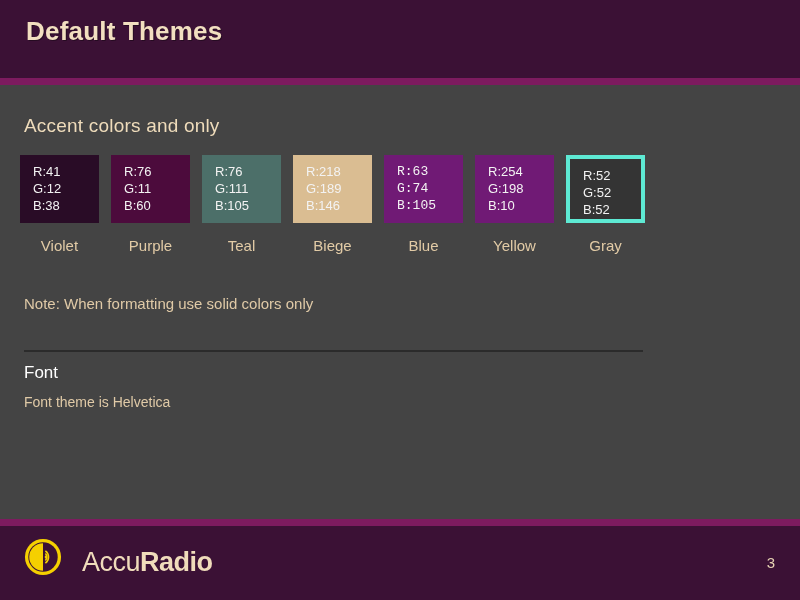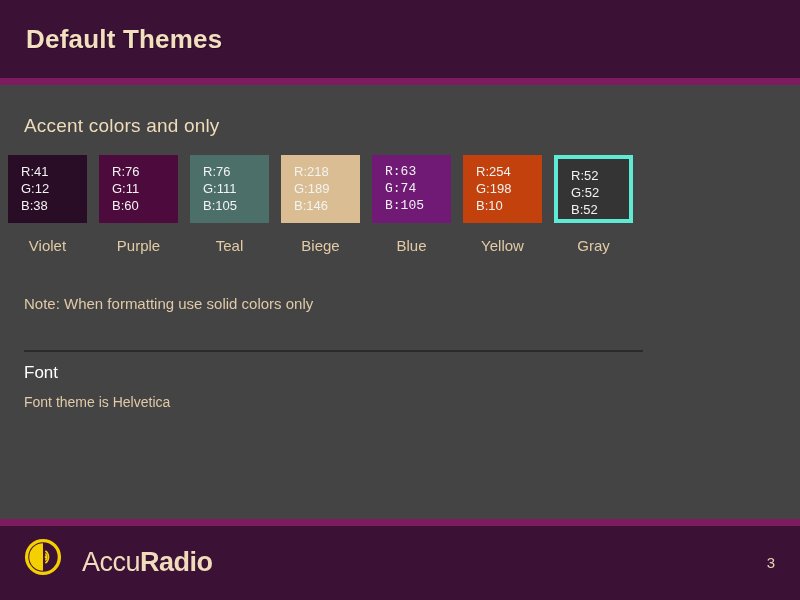--- a/index.html
+++ b/index.html
@@ -27,21 +27,21 @@
     left: 0;
     top: 0;
     width: 800px;
     height: 78px;
     background: #3b1135;
     box-sizing: border-box;
   }
   .header-title {
     position: absolute;
     left: 26px;
-    top: 24px;
+    top: 16px;
     font-size: 26px;
     font-weight: bold;
     color: #f2dfc0;
     letter-spacing: 0.2px;
     text-shadow: 1px 1px 0 rgba(0,0,0,0.35);
   }
   .header-accent {
     position: absolute;
     left: 0;
     top: 78px;
@@ -64,21 +64,21 @@
     left: 24px;
     top: 30px;
     font-size: 19px;
     color: #efdcbb;
     letter-spacing: 0.2px;
   }
 
   
   .swatch-row {
     position: absolute;
-    left: 8px;
+    left: 20px;
     top: 70px;
     display: flex;
     gap: 12px;
   }
   .swatch-col {
     width: 79px;
     display: flex;
     flex-direction: column;
     align-items: center;
   }
@@ -240,21 +240,21 @@
       <div class="swatch-col">
         <div class="swatch-box" style="background: #701a75; font-family: Liberation Mono, monospace;">
           <span class="ch">R:63</span>
           <span class="ch">G:74</span>
           <span class="ch">B:105</span>
         </div>
         <div class="swatch-label">Blue</div>
       </div>
 
       <div class="swatch-col">
-        <div class="swatch-box" style="background: #c2410c;">
+        <div class="swatch-box" style="background: #701a75;">
           <span class="ch">R:254</span>
           <span class="ch">G:198</span>
           <span class="ch">B:10</span>
         </div>
         <div class="swatch-label">Yellow</div>
       </div>
 
       <div class="swatch-col">
         <div class="swatch-box bordered" style="background: rgb(52, 52, 52);">
           <span class="ch">R:52</span>

